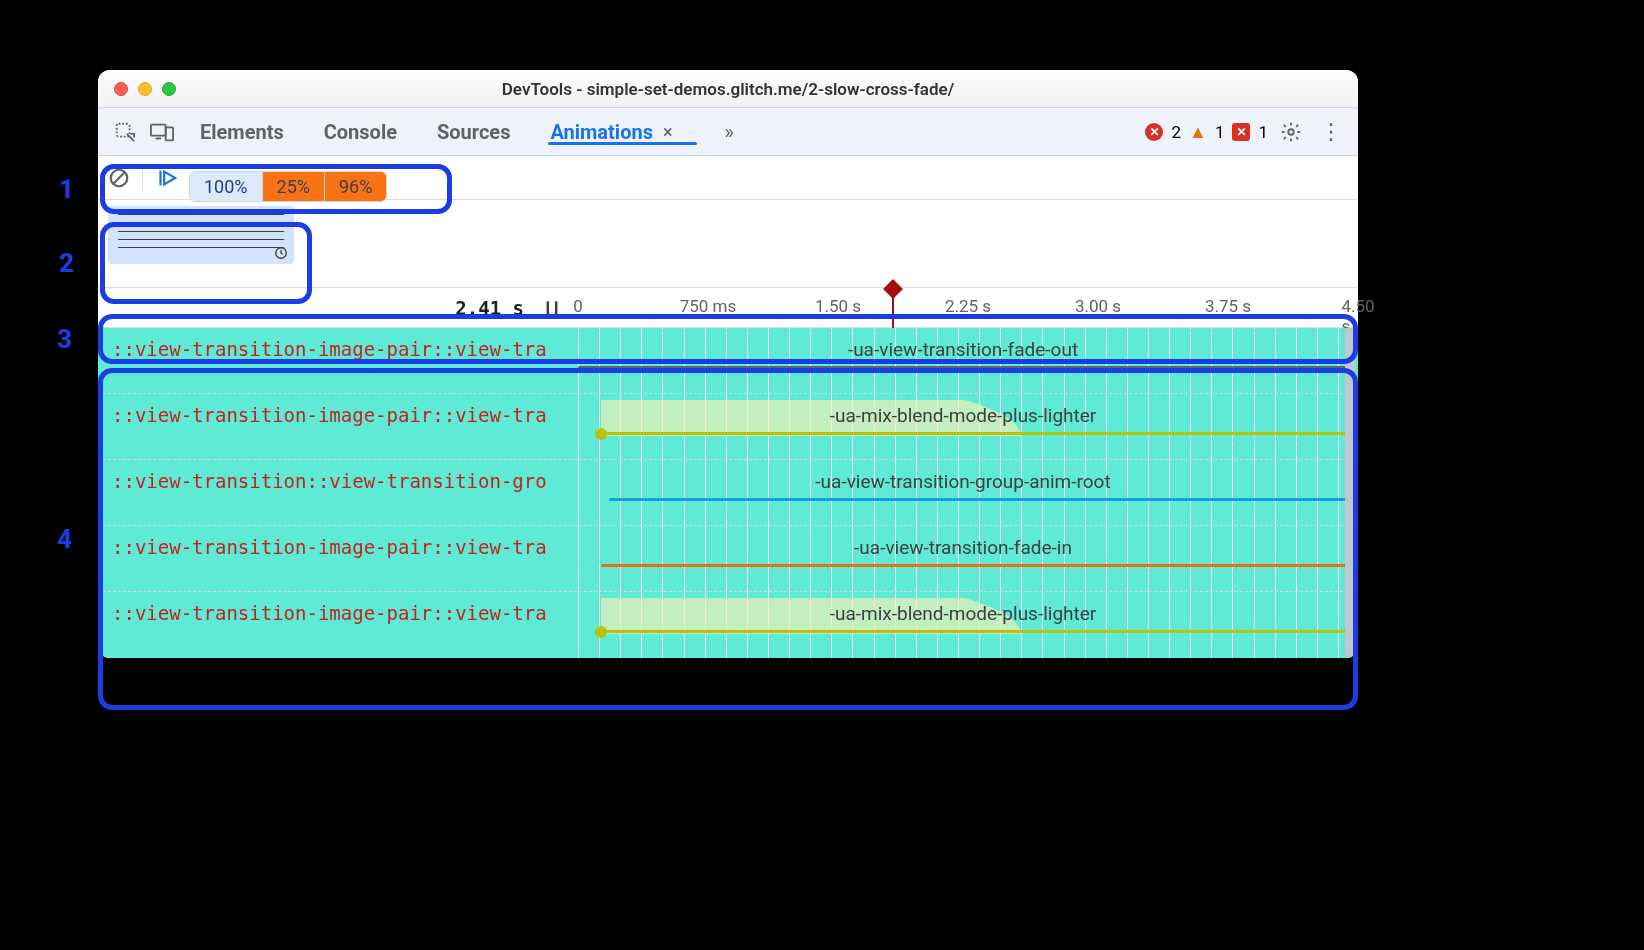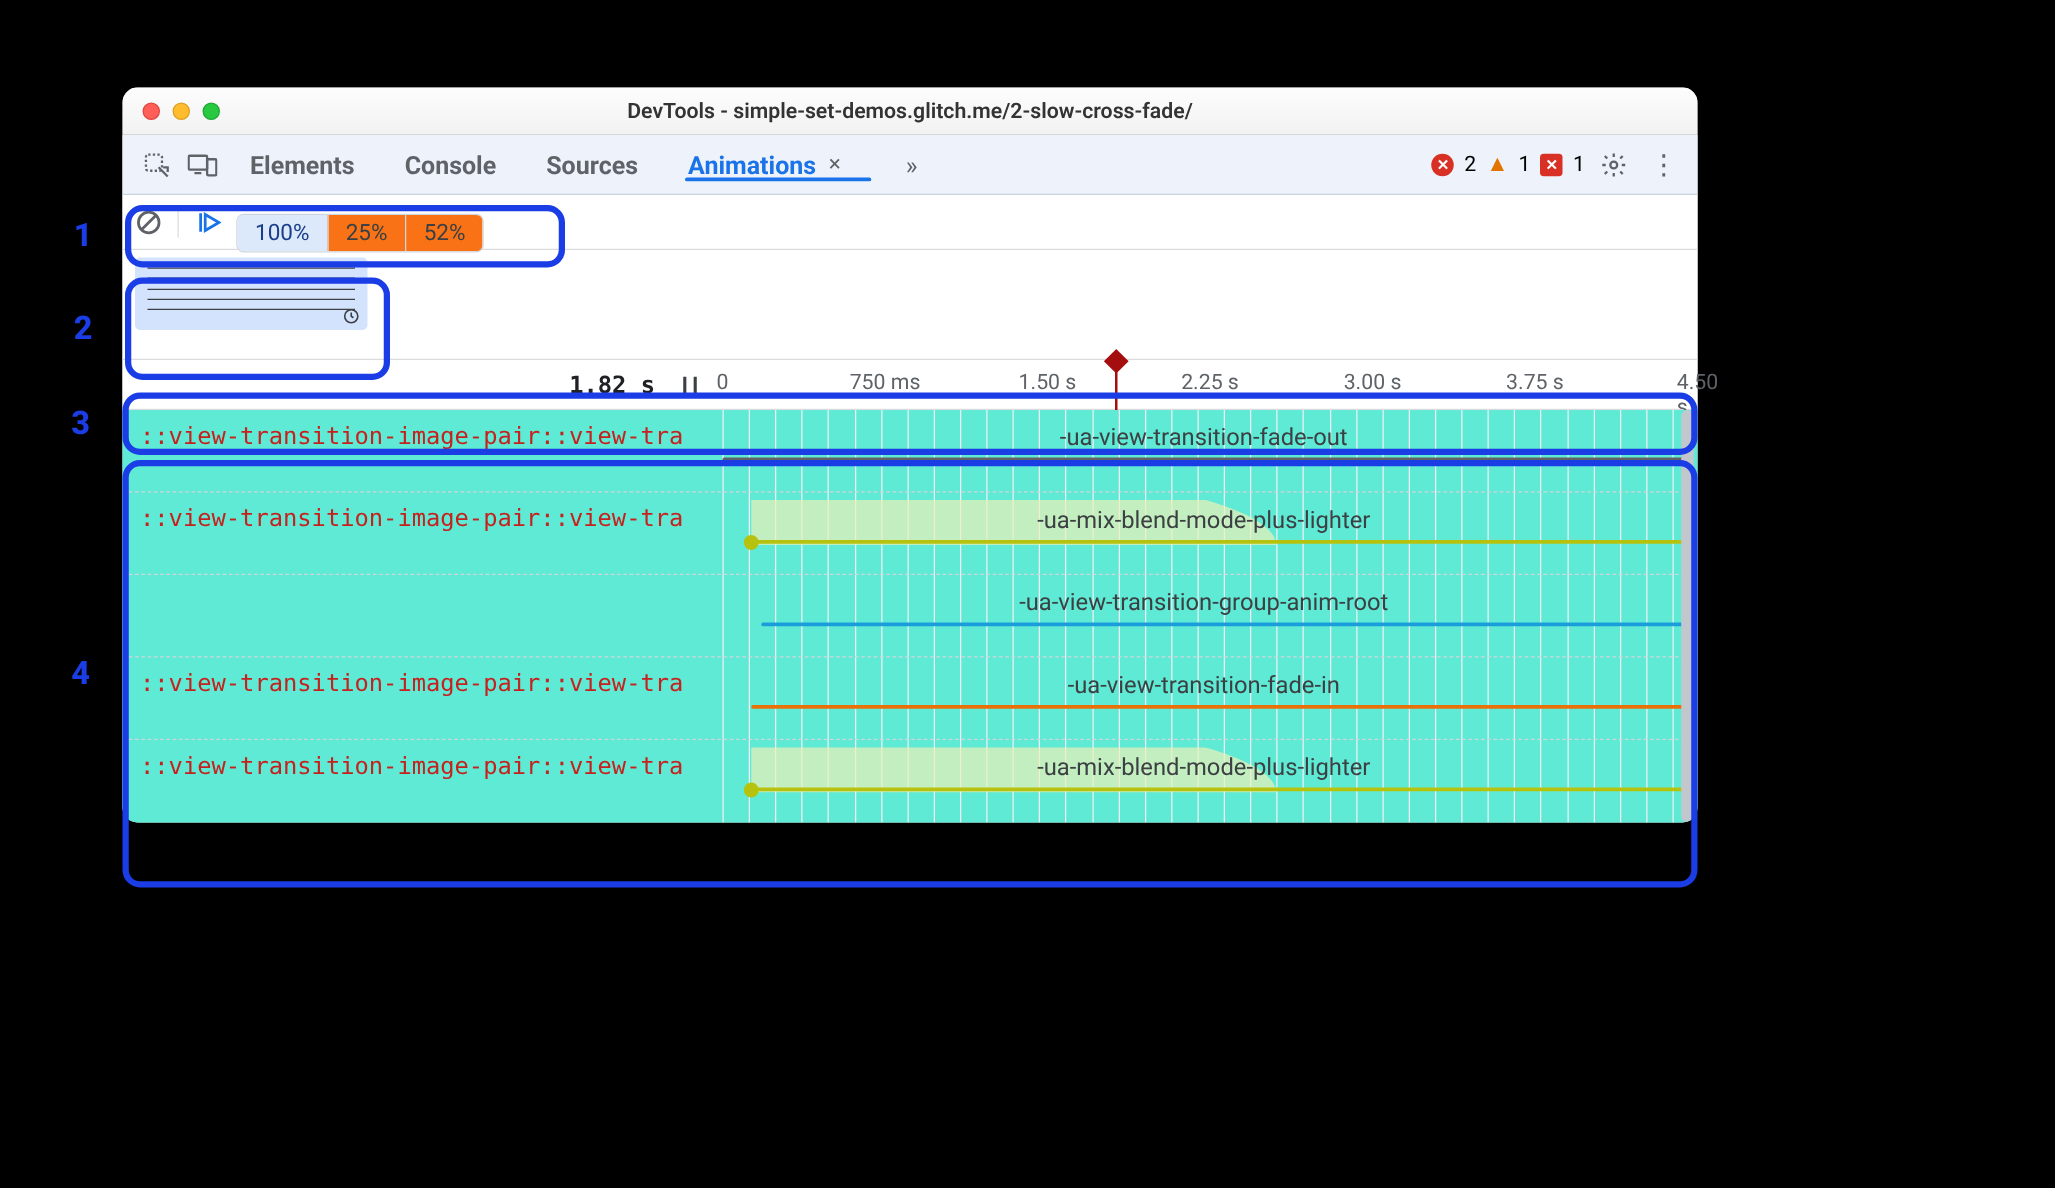--- a/index.html
+++ b/index.html
@@ -235,21 +235,21 @@
     <div class="vsep"></div>
     <div class="resume-btn">
       <svg width="22" height="22" viewBox="0 0 24 24" fill="none" stroke="#1a73e8" stroke-width="2.4">
           <line x1="6" y1="4" x2="6" y2="20"></line>
           <polygon points="10,5 22,12 10,19" fill="none"></polygon>
         </svg>
     </div>
     <div class="speed-group">
       <div class="speed-btn active">100%</div>
       <div class="speed-btn">25%</div>
-      <div class="speed-btn">52%</div>
+      <div class="speed-btn">96%</div>
     </div>
   </div>
 
   <div class="buffer-row">
     <div class="buffer-thumb">
       <div class="bars">
           <div></div>
           <div></div>
           <div></div>
           <div></div>
@@ -259,21 +259,21 @@
         <svg width="14" height="14" viewBox="0 0 24 24" fill="none" stroke="#3c4043" stroke-width="2.2">
             <circle cx="12" cy="12" r="9"></circle>
             <path d="M12 7v5l3 2"></path>
           </svg>
       </span>
     </div>
   </div>
 
   <div class="ruler-row">
     <div class="ruler-left">
-      <span class="current-time">1.82 s</span>
+      <span class="current-time">2.41 s</span>
       <span class="pause-btn">
         <svg width="20" height="20" viewBox="0 0 24 24" fill="none" stroke="#3c4043" stroke-width="3">
             <line x1="7" y1="4" x2="7" y2="20"></line>
             <line x1="17" y1="4" x2="17" y2="20"></line>
           </svg>
       </span>
     </div>
     <div class="ruler-ticks" id="ruler-ticks">
 
       <div id="playhead-diamond" class="playhead" style="left: 40.4%;"></div>
@@ -341,20 +341,21 @@
           <div class="row-right">
             <div class="easing-arc">
               <div class="arc" style="left: 3%;"></div>
             </div>
             <div class="row-label-center">-ua-mix-blend-mode-plus-lighter</div>
             <div class="track" style="background: rgb(183, 194, 15); left: 3%;"></div>
             <div class="node-dot" style="background: rgb(183, 194, 15); left: 3%;"></div>
           </div>
         </div>
         <div class="row">
+          <div class="row-left">::view-transition::view-transition-gro</div>
           <div class="row-right">
             <div class="row-label-center">-ua-view-transition-group-anim-root</div>
             <div class="track" style="background: rgb(26, 158, 219); left: 4%;"></div>
           </div>
         </div>
         <div class="row">
           <div class="row-left">::view-transition-image-pair::view-tra</div>
           <div class="row-right">
             <div class="row-label-center">-ua-view-transition-fade-in</div>
             <div class="track" style="background: rgb(232, 113, 10); left: 3%;"></div>

